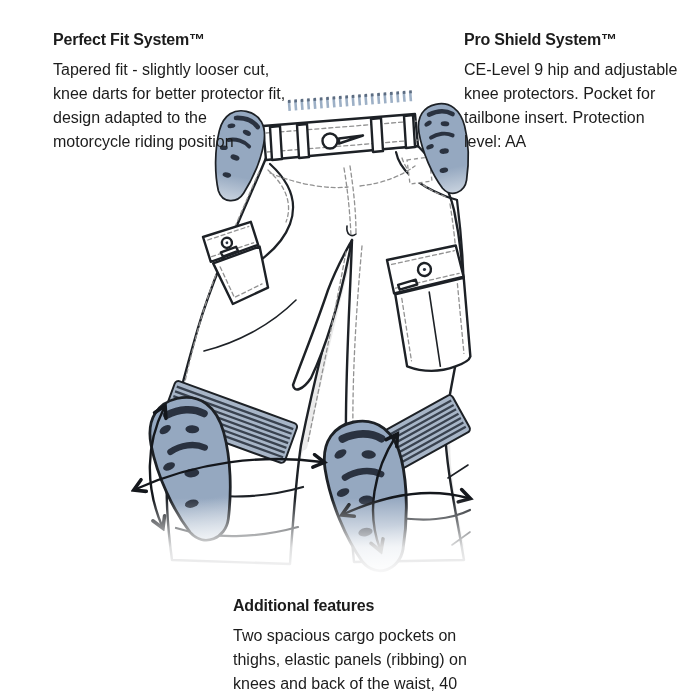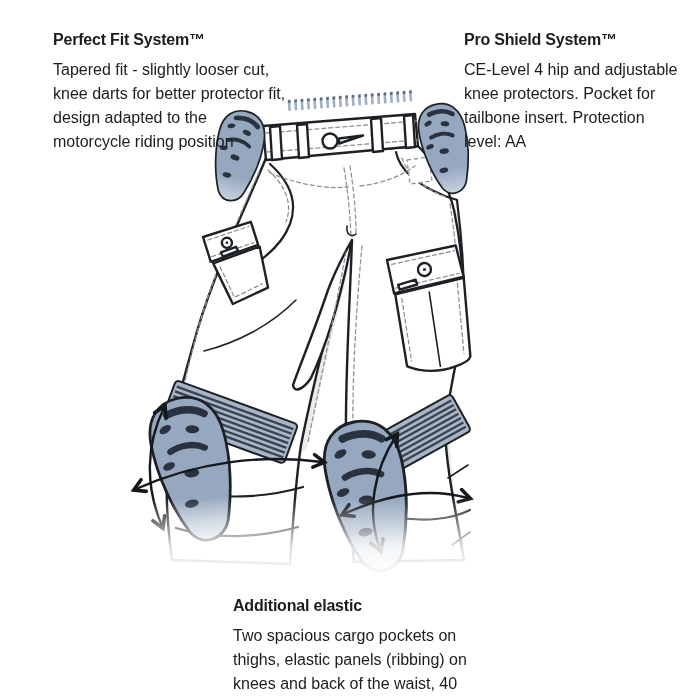--- a/index.html
+++ b/index.html
@@ -192,21 +192,21 @@
     <rect x="130" y="577" width="380" height="20" fill="#ffffff"></rect>
   </svg>
 
   <div class="txt tl">
     <h2>Perfect Fit System™</h2>
     <p>Tapered fit - slightly looser cut, knee darts for better protector fit, design adapted to the motorcycle riding position</p>
   </div>
 
   <div class="txt tr">
     <h2>Pro Shield System™</h2>
-    <p>CE-Level 4 hip and adjustable knee protectors. Pocket for tailbone insert. Protection level: AA</p>
+    <p>CE-Level 9 hip and adjustable knee protectors. Pocket for tailbone insert. Protection level: AA</p>
   </div>
 
   <div class="txt bc">
-    <h2>Additional elastic</h2>
+    <h2>Additional features</h2>
     <p>Two spacious cargo pockets on thighs, elastic panels (ribbing) on knees and back of the waist, 40 cm YKK 8VST connecting zipper</p>
   </div>
 
 </div>
 
 </body></html>

